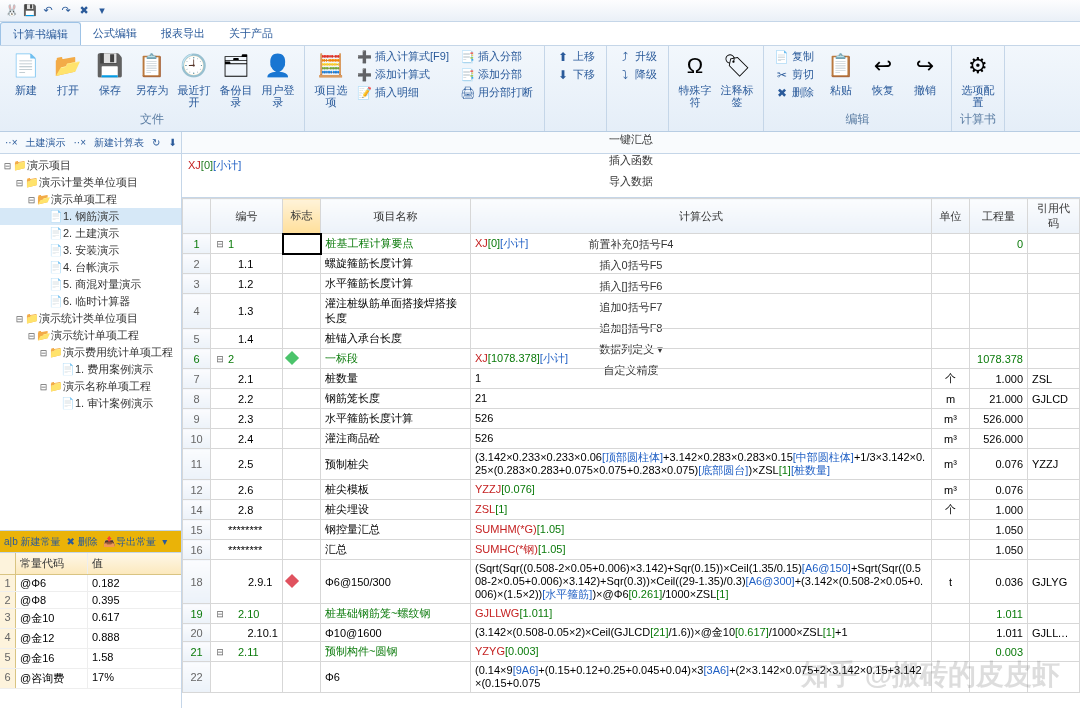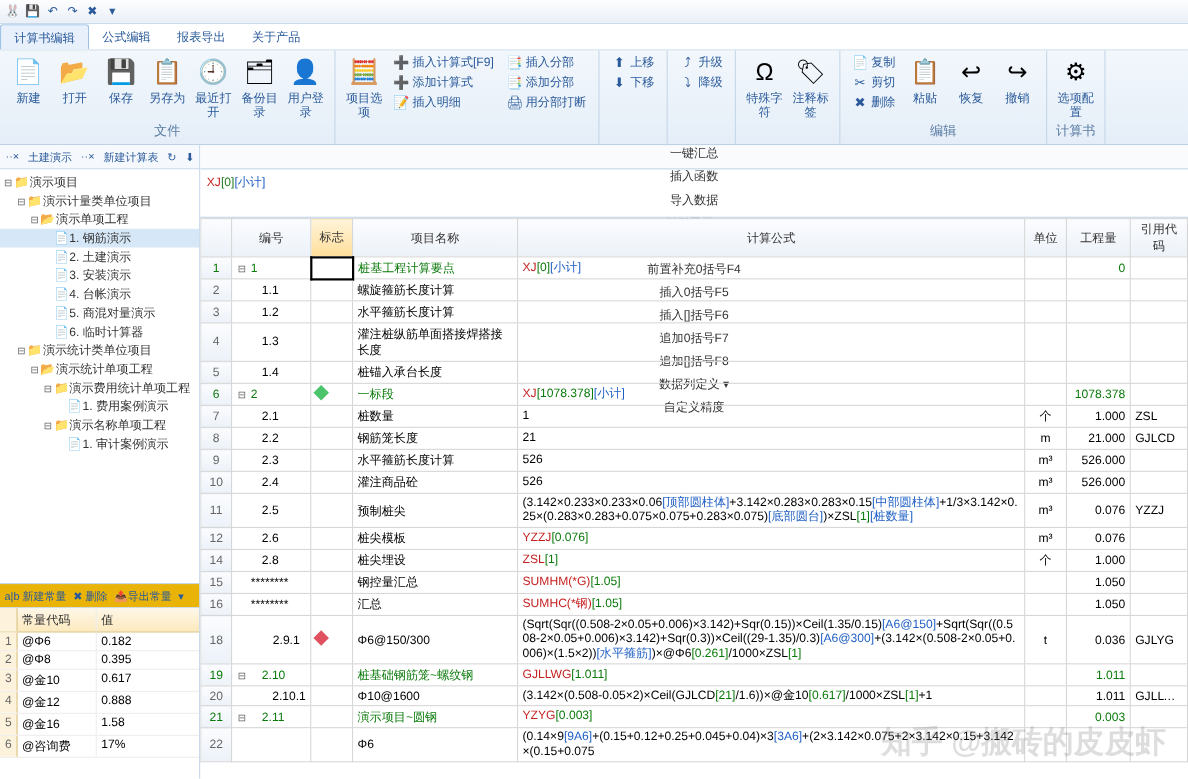--- a/index.html
+++ b/index.html
@@ -692,21 +692,21 @@
             </tr>
             <tr class="group">
               <td class="rownum">21</td>
               <td>
                 <div class="tree-cell">
                   <span class="tw">⊟</span>
                   <span style="padding-left:10px">2.11</span>
                 </div>
               </td>
               <td></td>
-              <td>演示项目~圆钢</td>
+              <td>预制构件~圆钢</td>
               <td class="formula-cell"><span class="fc-red">YZYG</span><span class="fc-green">[0.003]</span></td>
               <td style="text-align: center;"></td>
               <td class="num">0.003</td>
               <td></td>
             </tr>
             <tr>
               <td class="rownum">22</td>
               <td></td>
               <td></td>
               <td>Φ6</td>

